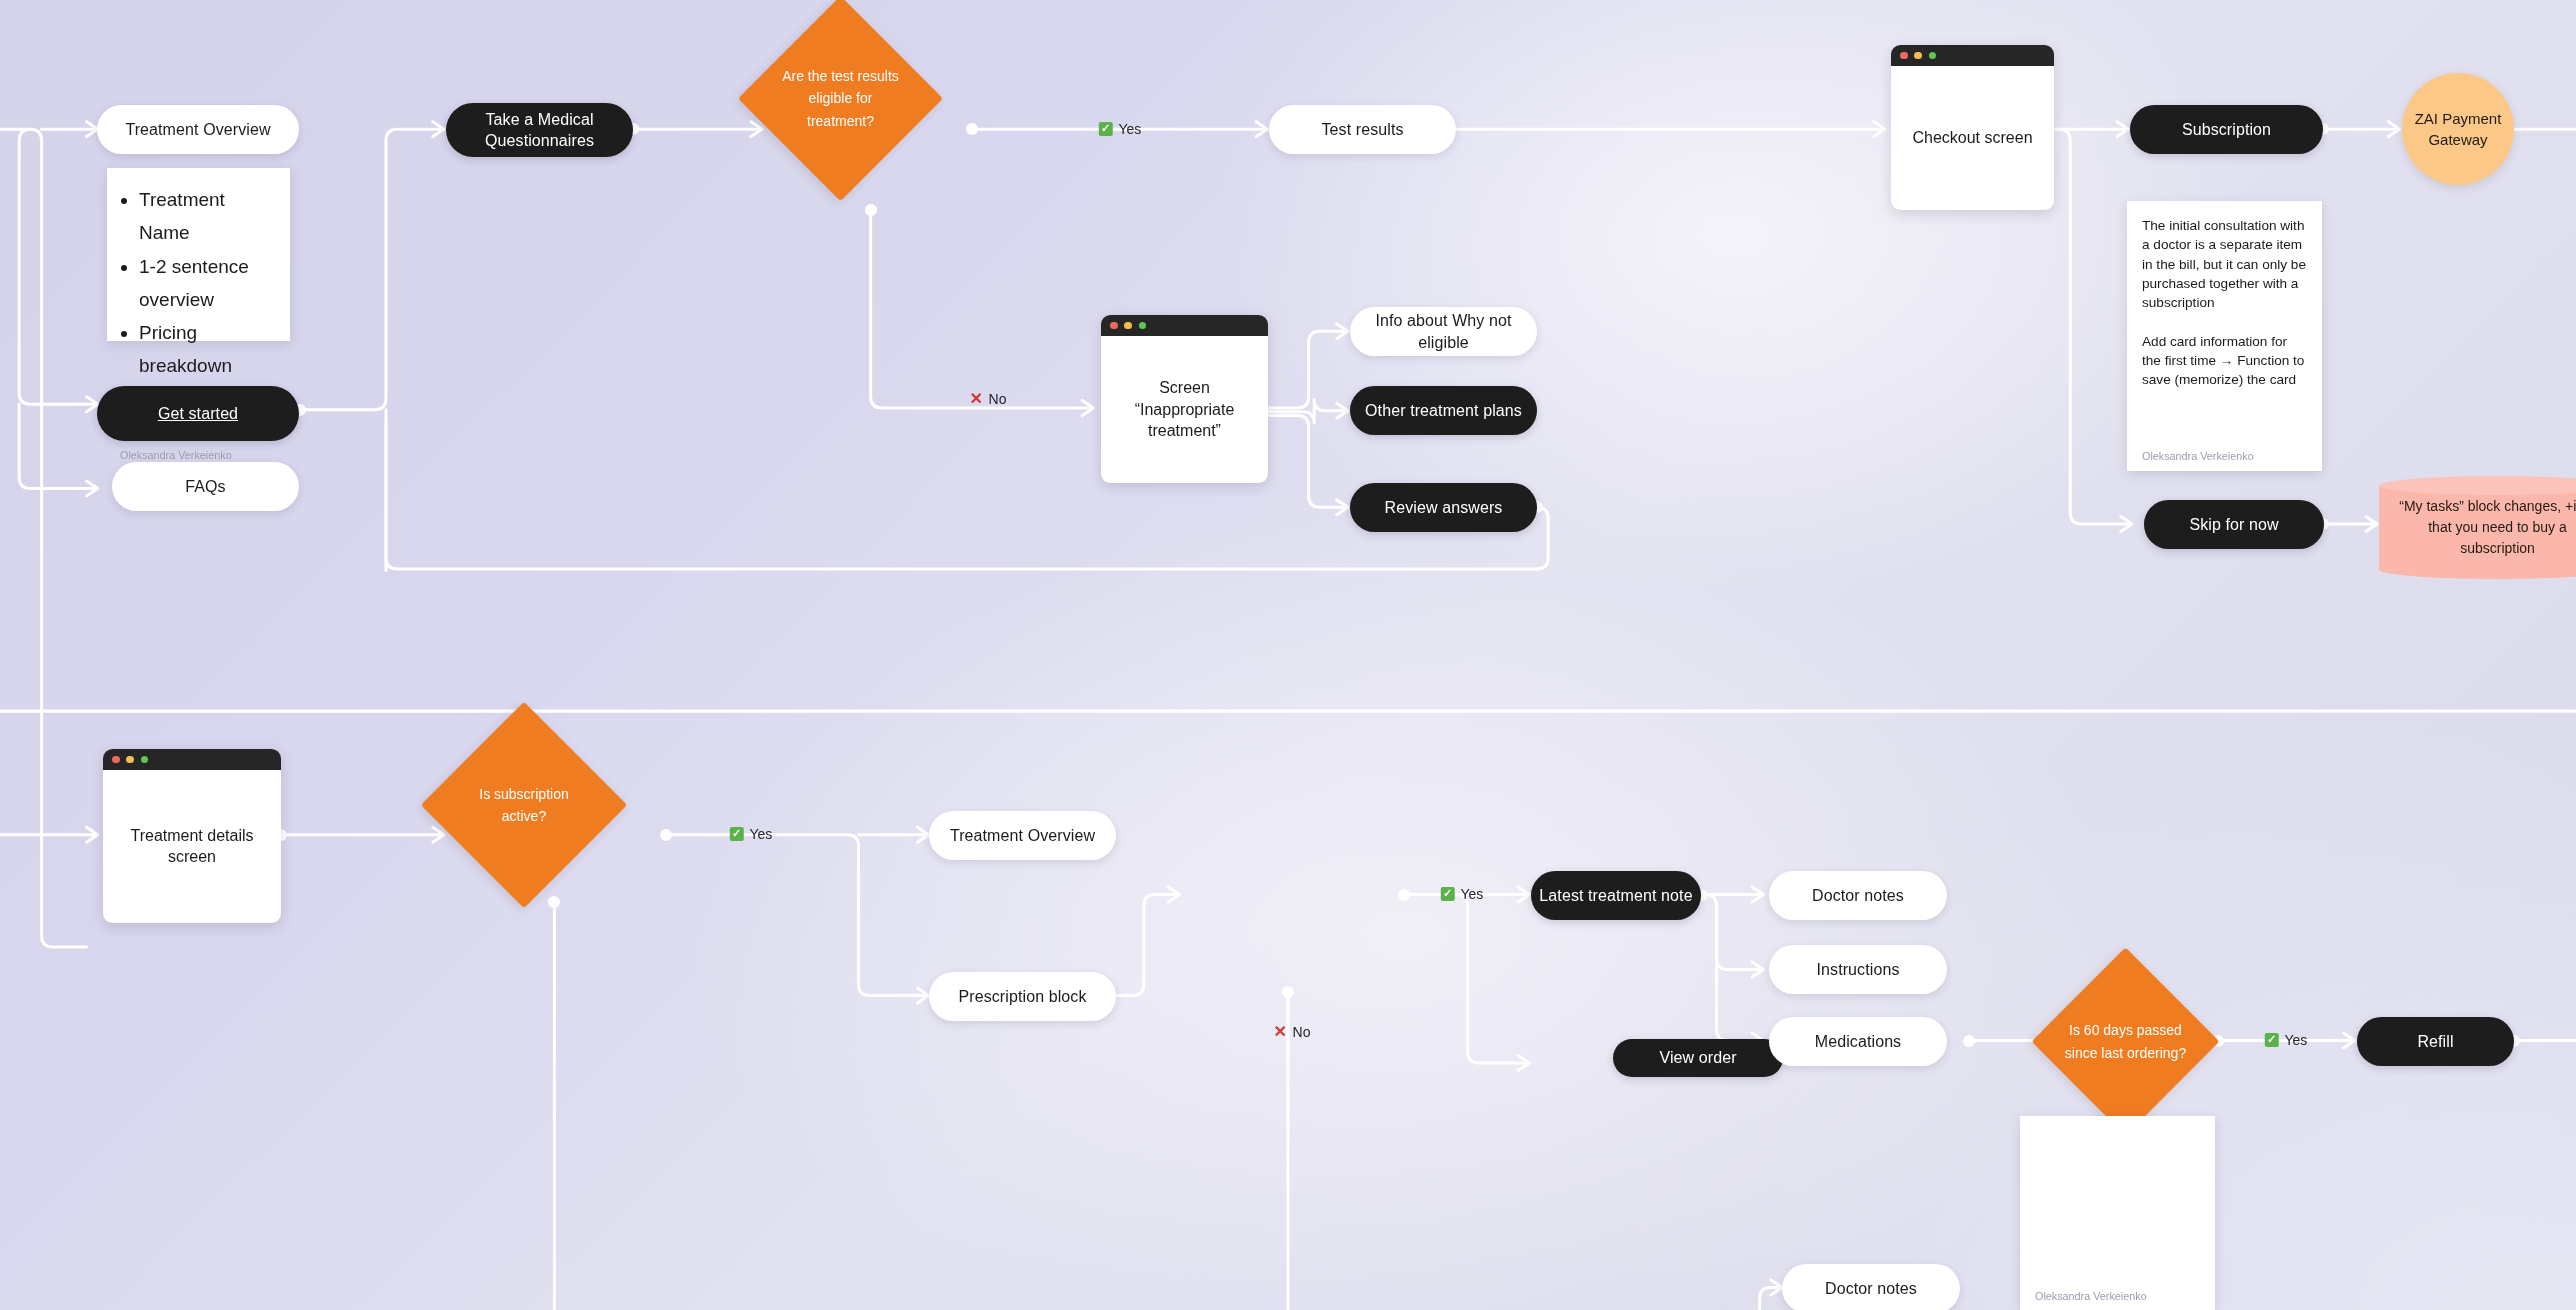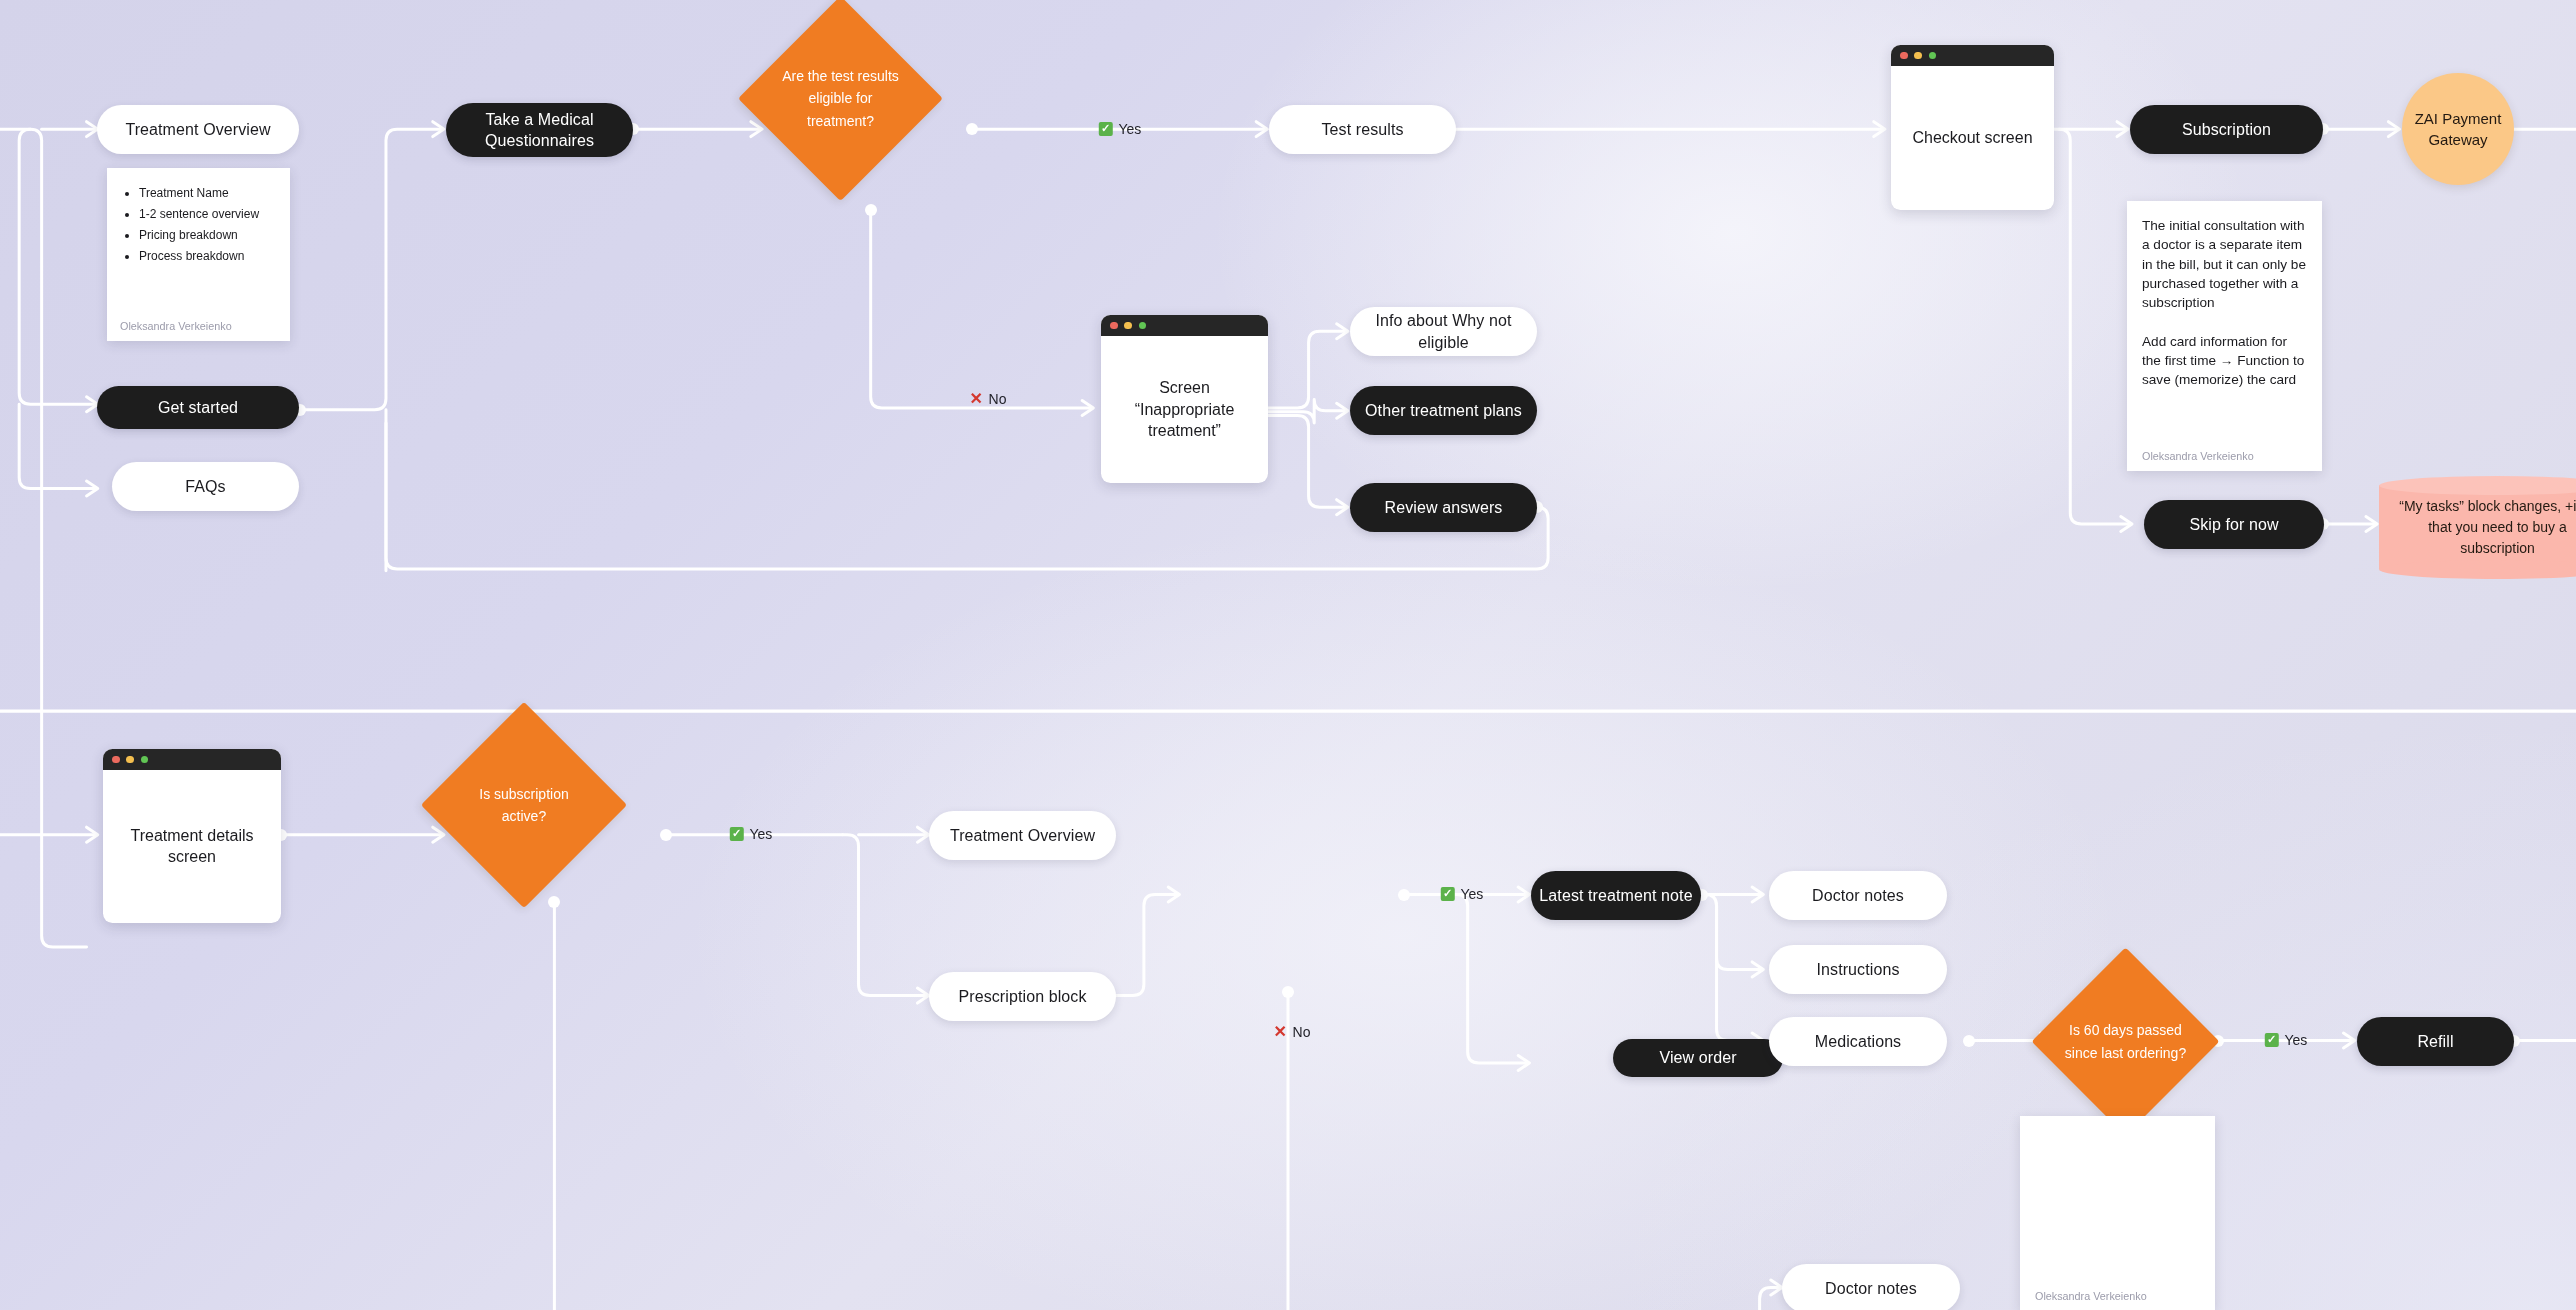--- a/index.html
+++ b/index.html
@@ -48,21 +48,21 @@
   
   .note{position:absolute;background:#fff;box-shadow:0 2.8px 11.2px rgba(40,40,70,.14);
         padding:15px 15px 9.4px 15px;box-sizing:border-box;display:flex;flex-direction:column;}
   .note .txt{font-size:13.6px;color:#1b1b1f;line-height:1.42;white-space:pre-line;flex:1;}
   .note .author{font-size:10.8px;color:#9c9cab;margin-top:auto;padding-top:7.5px;}
 
   
   .listcard{position:absolute;background:#fff;box-shadow:0 2.8px 11.2px rgba(40,40,70,.14);
             padding:15px 13px 9.4px 13px;box-sizing:border-box;display:flex;flex-direction:column;}
   .listcard ul{margin:0;padding-left:19px;}
-  .listcard li{font-size:12px;color:#1b1b1f;line-height:1.75;}
+  .listcard li{font-size:19px;color:#1b1b1f;line-height:1.75;}
   .listcard .author{font-size:10.8px;color:#9c9cab;margin-top:auto;}
 
   
   .circle{position:absolute;border-radius:50%;background:#fbc887;color:#241a12;
           display:flex;align-items:center;justify-content:center;text-align:center;
           font-size:15px;line-height:1.4;box-shadow:0 2.8px 9.4px rgba(60,40,20,.13);}
 
   
   .cyl{position:absolute;}
   .cyl .tube{position:absolute;left:0;top:9.4px;width:100%;height:calc(100% - 19px);background:#fbb7ac;}
@@ -209,21 +209,21 @@
   <div class="listcard" style="left:107px;top:168px;width:183px;height:173px;">
     <ul>
       <li>Treatment Name</li>
       <li>1-2 sentence overview</li>
       <li>Pricing breakdown</li>
       <li>Process breakdown</li>
     </ul>
     <div class="author">Oleksandra Verkeienko</div>
   </div>
 
-  <div class="node pill dark" style="left:97px;top:386px;width:202px;height:43px;">
+  <div class="node pill dark" style="left:97px;top:386px;width:202px;height:55px;text-decoration:underline;">
     <span>Get started</span>
   </div>
 
   <div class="node pill light" style="left:112px;top:462px;width:187px;height:49px;">
     <span>FAQs</span>
   </div>
 
   <div class="node pill dark" style="left:446px;top:103px;width:187px;height:54px;padding:0 17px;">
     <span>Take a Medical Questionnaires</span>
   </div>

